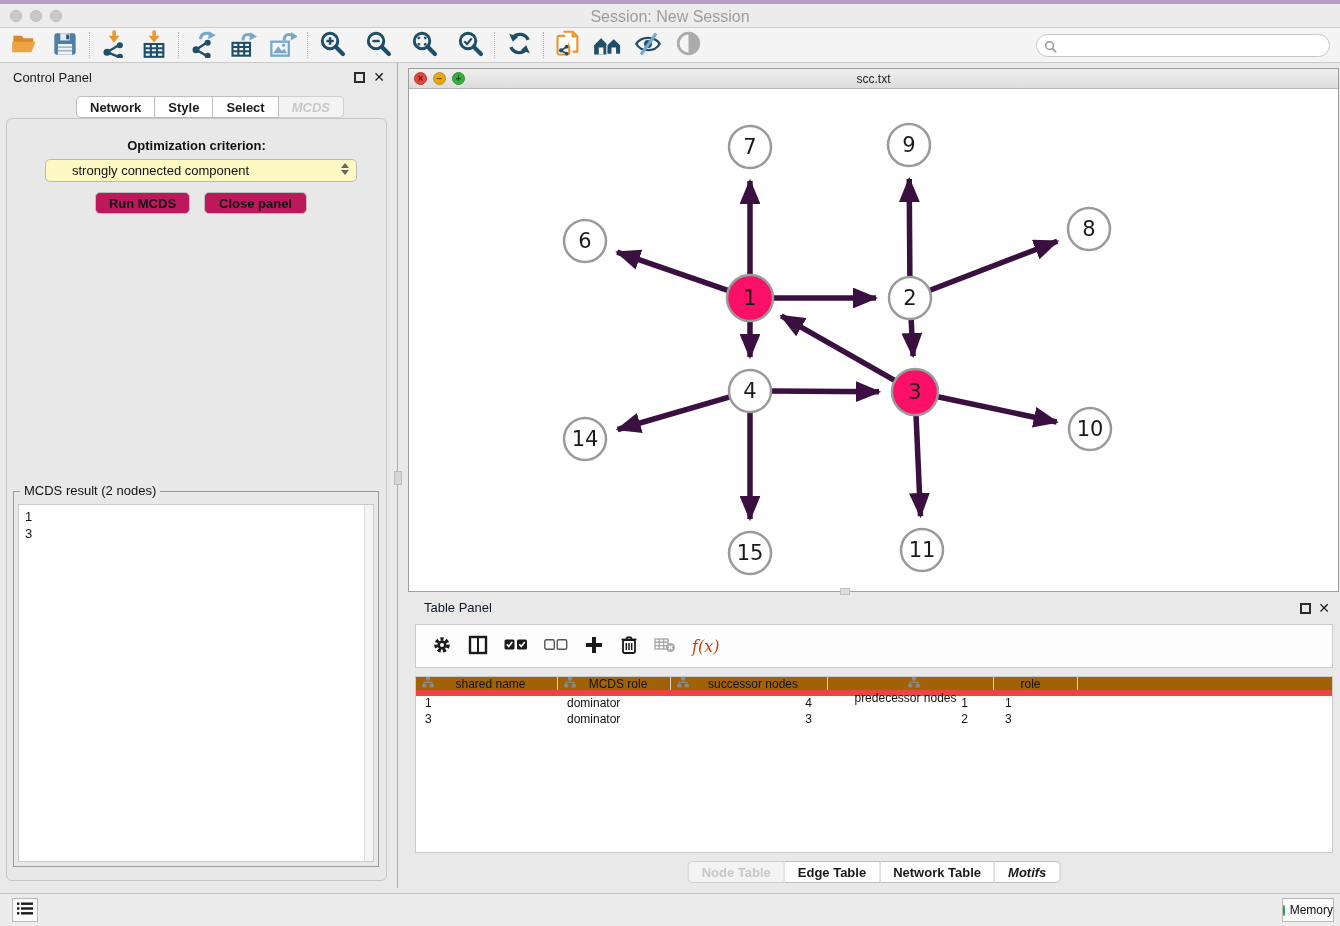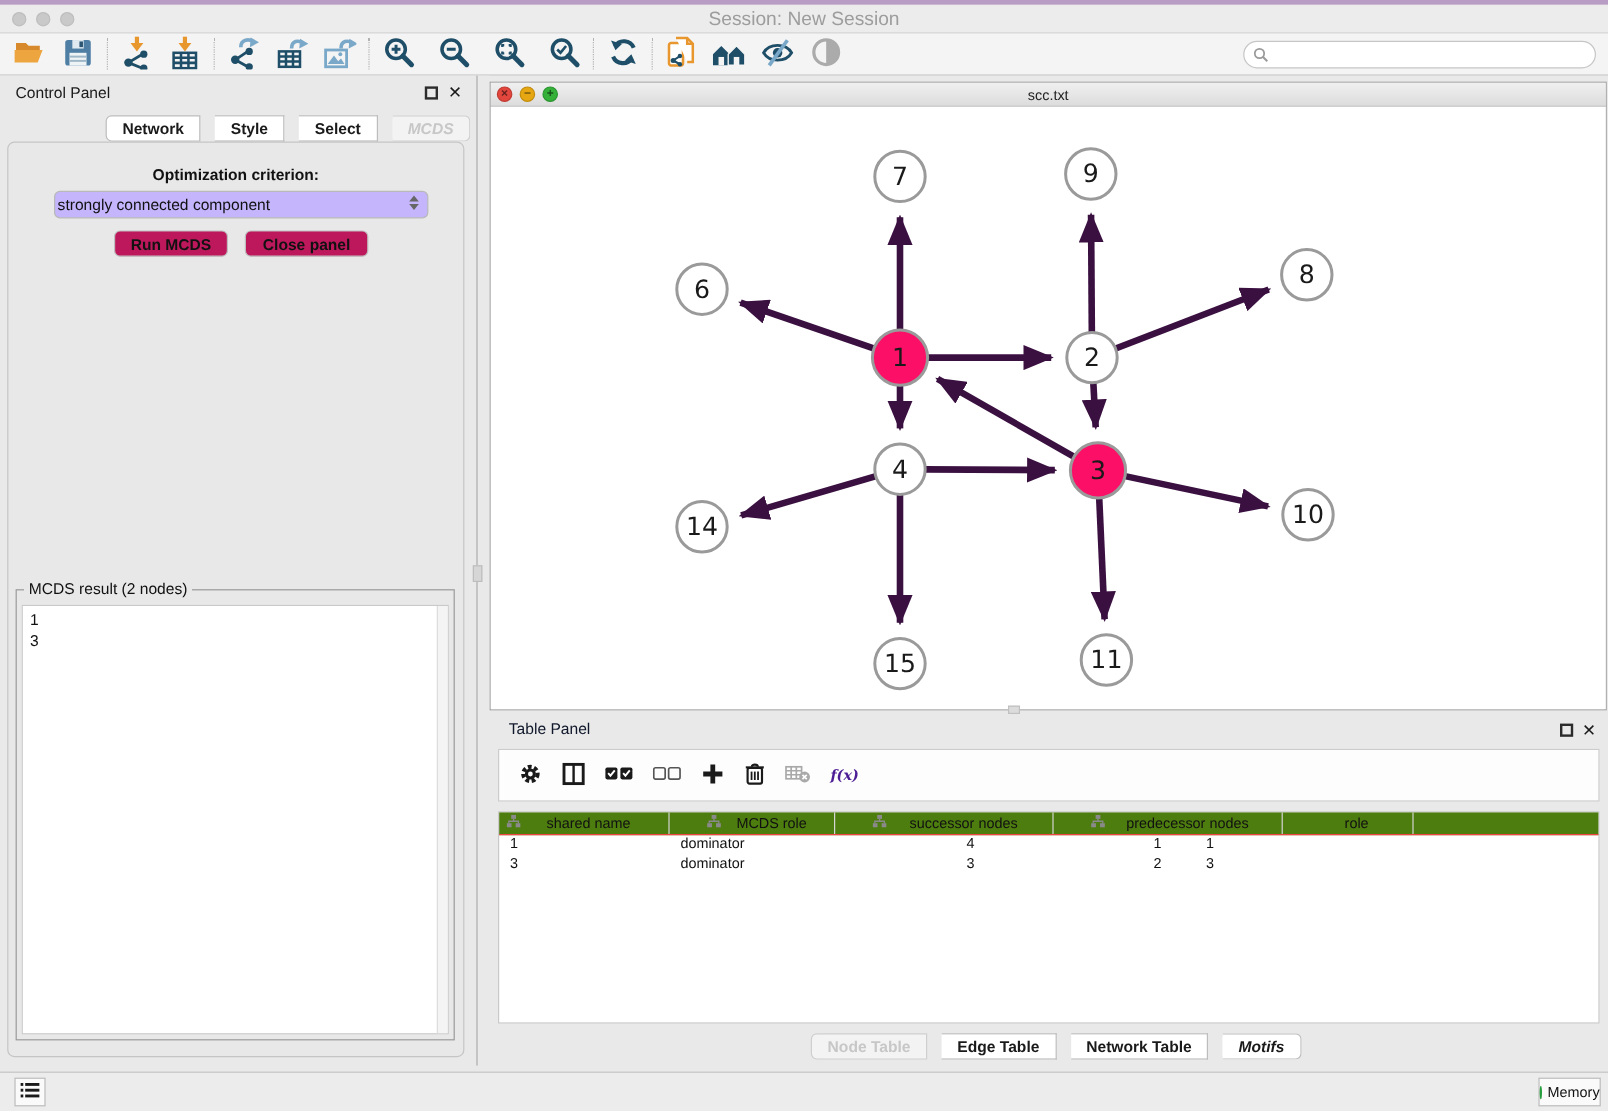--- a/index.html
+++ b/index.html
@@ -33,32 +33,32 @@
   #control-panel { left:0; top:63px; width:393px; height:825px; background:#e9e9e9; }
   #cp-header { position:absolute; left:0; top:5px; width:100%; height:20px; }
   #cp-title { position:absolute; left:13px; top:2px; font-size:13px; color:#1a1a1a; }
   .panel-float { position:absolute; width:11px; height:11px; border:2px solid #2b2b2b; background:transparent; }
   .panel-close { position:absolute; font-size:14px; font-weight:bold; color:#1a1a1a; line-height:12px; }
   #cp-float { right:28px; top:4px; }
   #cp-close { right:8px; top:3px; }
 
   .seg-tabs { display:flex; }
   .seg-tab { height:22px; background:#fff; border:1px solid #bdbdbd; border-left:none; font-size:13px; font-weight:600;
-             color:#1a1a1a; display:flex; align-items:center; justify-content:center; padding:0 13px;margin-left:12px; }
+             color:#1a1a1a; display:flex; align-items:center; justify-content:center; padding:0 13px; }
   .seg-tab:first-child { border-left:1px solid #bdbdbd; border-radius:5px 0 0 5px; }
   .seg-tab:last-child { border-radius:0 5px 5px 0;font-style:italic; }
   .seg-tab.disabled-selected { color:#c7c7c7; background:#f3f3f3; border-color:#cfcfcf; }
   #cp-tabs { position:absolute; left:76px; top:33px; }
 
   #cp-box { position:absolute; left:6px; top:55px; width:381px; height:763px; background:#e8e8e8;
             border:1px solid #c5c5c5; border-radius:6px; }
   #opt-label { position:absolute; left:0; width:100%; top:19px; text-align:center; font-size:13px; font-weight:600; color:#111; }
-  #opt-select { position:absolute; left:38px; top:40px; width:312px; height:23px; background:#c4b5fd;
+  #opt-select { position:absolute; left:38px; top:40px; width:312px; height:23px; background:#fef9c3;
                 border:1px solid #b9b9b9; border-radius:5px; font-size:13px; color:#111;
-                display:flex; align-items:center; padding-left:2px; }
+                display:flex; align-items:center; padding-left:26px; }
   #opt-chevrons { position:absolute; right:7px; top:3px; display:flex; flex-direction:column; gap:2px; }
   #opt-chevrons .up { width:0; height:0; border-left:4px solid transparent; border-right:4px solid transparent; border-bottom:5px solid #666; }
   #opt-chevrons .down { width:0; height:0; border-left:4px solid transparent; border-right:4px solid transparent; border-top:5px solid #666; }
   .mac-btn { position:absolute; height:22px; background:#be185d; border:1px solid #bdbdbd; border-radius:5px;
              font-size:13px; font-weight:600; color:#111; display:flex; align-items:center; justify-content:center; }
   #run-btn { left:88px; top:73px; width:95px; }
   #closepanel-btn { left:197px; top:73px; width:103px; }
 
   #mcds-fieldset { position:absolute; left:6px; top:372px; width:366px; height:376px; border:1px solid #9a9a9a; }
   #mcds-legend { position:absolute; left:6px; top:-9px; background:#e8e8e8; padding:0 4px; font-size:13px; color:#111; }
@@ -86,30 +86,30 @@
   #h-grip { left:840px; top:588px; width:10px; height:7px; background:#dcdcdc; border:1px solid #c0c0c0; }
 
   
   #table-panel { left:408px; top:595px; width:932px; height:293px; background:#e9e9e9; }
   #tp-title { position:absolute; left:16px; top:5px; font-size:13px; color:#0f172a; }
   #tp-float { right:29px; top:8px; }
   #tp-close { right:10px; top:7px; }
   #tp-toolbar { position:absolute; left:7px; top:29px; width:918px; height:44px; background:#fdfdfd;
                 border:1px solid #cccccc; display:flex; align-items:center; gap:16px; padding-left:16px; }
   .tp-btn { background:none; border:none; display:flex; align-items:center; justify-content:center; height:30px; }
-  .fx { font-family:"DejaVu Serif","Liberation Serif",serif; font-style:italic; font-size:12px; color:#4c1d95;font-weight:bold; }
+  .fx { font-family:"DejaVu Serif","Liberation Serif",serif; font-style:italic; font-size:16px; color:#c2410c; }
 
   #tp-table { position:absolute; left:7px; top:81px; width:918px; height:177px; background:#fff; border:1px solid #c9c9c9; }
-  .thead { display:flex; height:19px; background:#4d7c0f; border-bottom:1px solid #ef4444;gap:25px; }
+  .thead { display:flex; height:19px; background:#a16207; border-bottom:6px solid #ef4444; }
   .th { display:flex; align-items:center; border-right:1px solid #d5d5d5; font-size:12px; color:#111; position:relative; }
   .th .h-ico { margin-left:6px; }
   .th .h-label { flex:1; text-align:center; padding-right:10px; }
   .trow { display:flex; height:16px; font-size:12px; color:#111; }
   .td { overflow:hidden; white-space:nowrap; }
-  .c0 { width:142px; } .c1 { width:113px; } .c2 { width:157px; } .c3 { width:166px; } .c4 { width:84px; } .cf { flex:1; border-right:none; }
+  .c0 { width:142px; } .c1 { width:113px; } .c2 { width:157px; } .c3 { width:166px;flex-direction:column; } .c4 { width:84px; } .cf { flex:1; border-right:none; }
   .td.c0,.td.c1 { padding-left:9px; }
   .td.c2 { text-align:right; padding-right:16px; }
   .td.c3 { text-align:right; padding-right:26px; }
   .td.c4 { padding-left:11px; }
 
   #tp-tabs { position:absolute; left:50%; transform:translateX(-50%); top:266px; }
   #tp-tabs .seg-tab { font-weight:600; }
 
   
   #statusbar { left:0; top:893px; width:1340px; height:33px; background:#ececec; border-top:1px solid #c4c4c4; }

